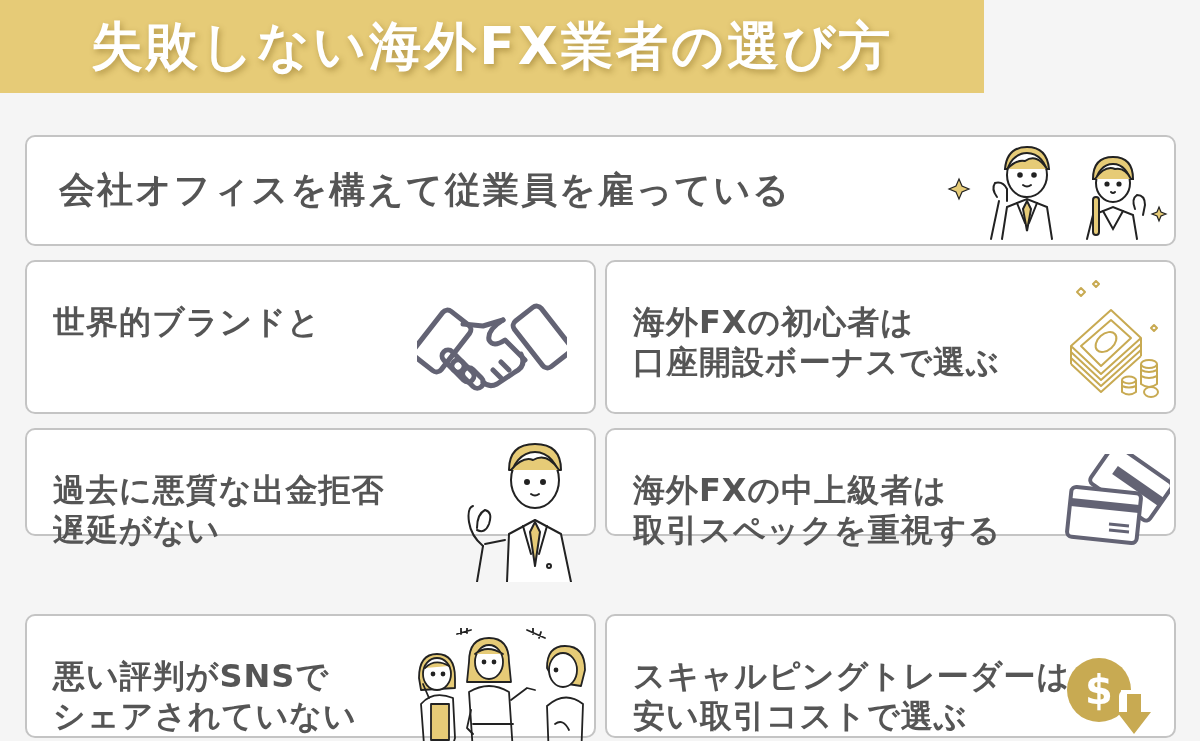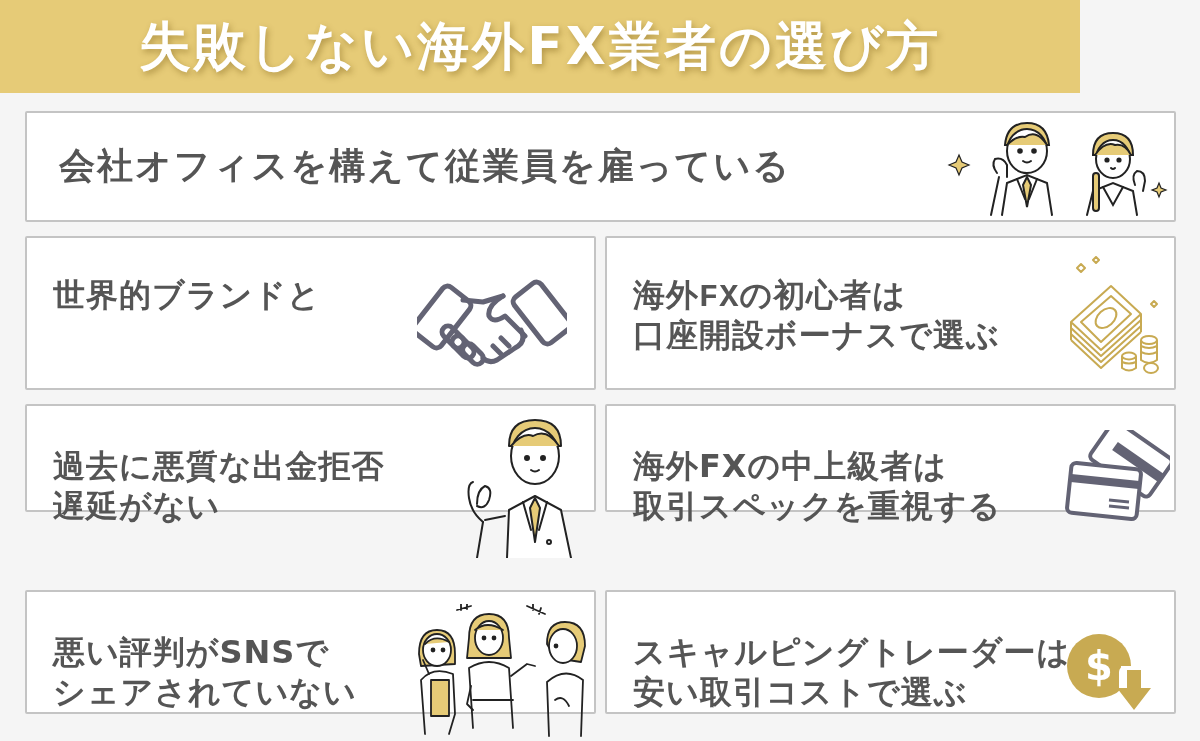--- a/index.html
+++ b/index.html
@@ -3,42 +3,42 @@
 <meta charset="utf-8">
 <style>
   * { box-sizing: border-box; margin: 0; padding: 0; }
   html, body { width: 1200px; height: 741px; overflow: hidden; }
   body {
     background: #f5f5f5;
     font-family: "DejaVu Sans", "Liberation Sans", sans-serif;
     position: relative;
   }
   .header {
-    position: absolute; left: 0; top: 0; width: 1080px; height: 93px;
+    position: absolute; left: 0; top: 0; width: 984px; height: 93px;
     background: #e6cb77;
     display: flex; align-items: center; justify-content: center;
   }
   .header h1 {
     color: #ffffff; font-size: 52px; font-weight: bold; letter-spacing: 3px;
     text-shadow: 2px 3px 6px rgba(120,90,20,0.45);
   }
   .card {
     position: absolute; background: #ffffff;
-    border: 2px solid #c4c4c4; border-radius: 2px;
+    border: 2px solid #c4c4c4; border-radius: 10px; margin-top: 24px;
   }
   .card .label {
     position: absolute; color: #555555; font-weight: bold;
     line-height: 1.25; white-space: nowrap;
   }
   .card .illus { position: absolute; }
   .top-card { left: 25px; top: 111px; width: 1151px; height: 111px; }
   .top-card .label { left: 32px; top: 30px; font-size: 36px; letter-spacing: 2px; }
   .c-l { left: 25px; width: 571px; }
   .c-r { left: 605px; width: 571px; }
-  .r1 { top: 236px; height: 154px; font-family: Liberation Mono, monospace; }
+  .r1 { top: 236px; height: 154px; }
   .r2 { top: 404px; height: 108px; }
   .r3 { top: 590px; height: 124px; }
   .grid-card .label { left: 26px; top: 40px; font-size: 32px; letter-spacing: 1px; }
 </style>
 </head>
 <body>
 
 <div class="header">
   <h1>失敗しない海外FX業者の選び方</h1>
 </div>

